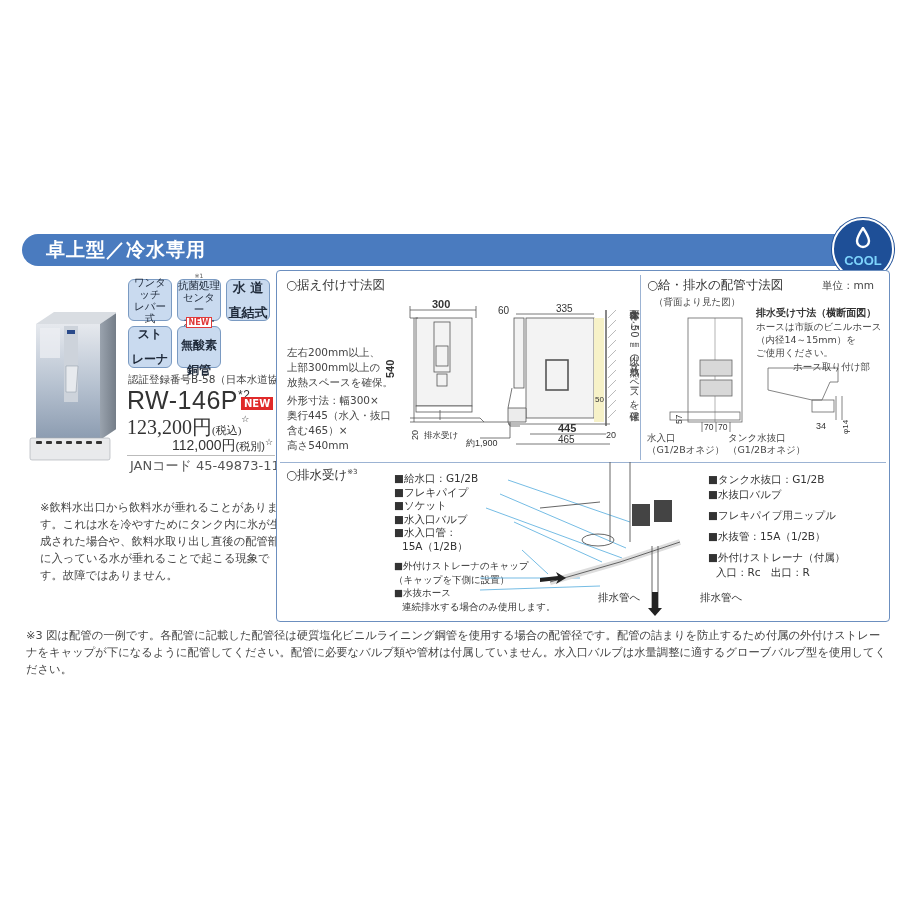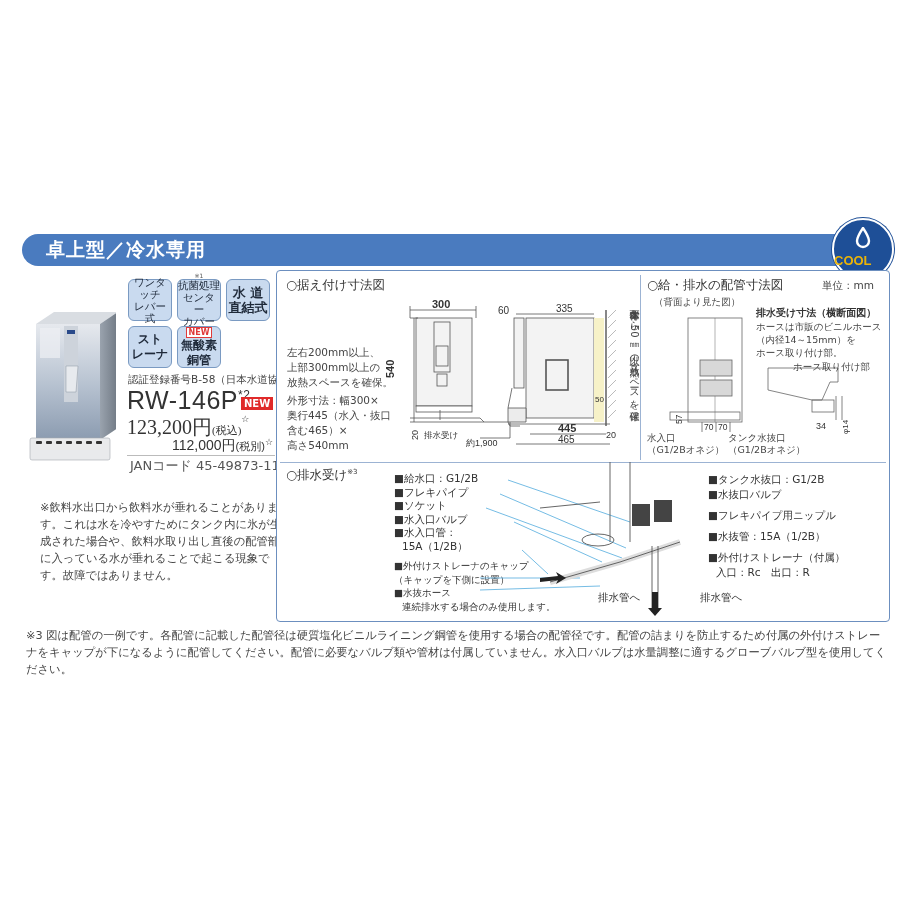--- a/index.html
+++ b/index.html
@@ -6,34 +6,34 @@
   body { width:900px; height:900px; position:relative; overflow:hidden;
          font-family:"DejaVu Sans", sans-serif; color:#3a3a3a; }
   .abs { position:absolute; }
 
   
   .header-band { left:22px; top:234px; width:838px; height:32px; background:#4a7bbf;
                  border-radius:16px 0 0 16px; }
   .header-title { left:46px; top:237px; font-size:19px; color:#ffffff; letter-spacing:1px; font-weight:bold; }
   .cool-badge { left:832px; top:218px; width:58px; height:58px; border-radius:50%;
                 background:#1e4f97; border:2px solid #ffffff; box-shadow:0 0 0 1px #1e4f97; }
-  .cool-text { position:absolute; left:0; right:0; top:33px; color:#eab308;
+  .cool-text { position:absolute; left:0; right:0; top:33px; text-align:center; color:#7dd3fc;
                font-weight:bold; font-size:13px; font-family:"Liberation Sans", sans-serif; }
   .cool-drop { position:absolute; left:21px; top:7px; width:16px; height:22px; }
 
   
   .product { left:26px; top:300px; width:90px; height:165px; }
 
   
   .badge { width:42px; height:40px; background:#c9daef; border:1px solid #7a9ac2; border-radius:6px;
            font-size:10.5px; line-height:12px; color:#1f2a3a; text-align:center;
            display:flex; flex-direction:column; justify-content:center; align-items:center; }
   .badge .note { font-size:6px; line-height:6px; color:#555; }
   .badge .newtag { font-size:8px; line-height:9px; color:#e03a3a; border:1px solid #e03a3a; background:#fff; padding:0 2px; font-weight:bold; }
-  .badge.big { font-size:13px; line-height:15px; font-weight:bold; }
+  .badge.big { font-size:13px; line-height:15px; font-weight:bold;gap:10px; }
 
   .cert { left:128px; top:373px; font-size:10.5px; color:#444; }
   .model { left:127px; top:386px; font-size:25px; color:#333; font-family:"Liberation Sans", sans-serif; letter-spacing:0.5px; }
   .model sup { font-size:12px; vertical-align:top; position:relative; top:2px; }
   .new-red { left:241px; top:397px; font-size:10px; font-weight:bold; color:#fff; background:#e02a2a; padding:0 3px; line-height:13px; }
   .price1 { left:127px; top:414px; font-size:20px; color:#333; font-family:Liberation Serif, serif; }
   .price1 small, .price2 small { font-size:11px; }
   .price2 { left:160px; top:437px; font-size:14px; color:#333; font-family:"Liberation Sans", sans-serif;margin-left:12px; }
   .star { font-size:9px; vertical-align:top; }
   .divider1 { left:127px; top:455px; width:148px; height:1px; background:#bbb; }
@@ -248,21 +248,21 @@
     <div>（G1/2Bオネジ）</div>
 </div>
 <div class="abs tiny" style="left:728px;top:432px;line-height:12px;">
   <div>タンク水抜口</div>
     <div>（G1/2Bオネジ）</div>
 </div>
 <div class="abs" style="left:756px;top:306px;font-size:10px;font-weight:bold;color:#333;">排水受け寸法（横断面図）</div>
 <div class="abs tiny" style="left:756px;top:320px;line-height:13px;">
   <div>ホースは市販のビニルホース</div>
     <div>（内径14～15mm）を</div>
-    <div>ホース取り付け部。</div>
+    <div>ご使用ください。</div>
 </div>
 <div class="abs tiny" style="left:793px;top:361px;">ホース取り付け部</div>
 
 <div class="abs sec-title" style="left:286px;top:467px;">
   <span>○排水受け</span><sup style="font-size:7px;">※3</sup>
 </div>
 <div class="abs" style="left:394px;top:472px;line-height:13.5px;">
   <div class="label-line">■給水口：G1/2B</div>
   <div class="label-line">■フレキパイプ</div>
   <div class="label-line">■ソケット</div>

